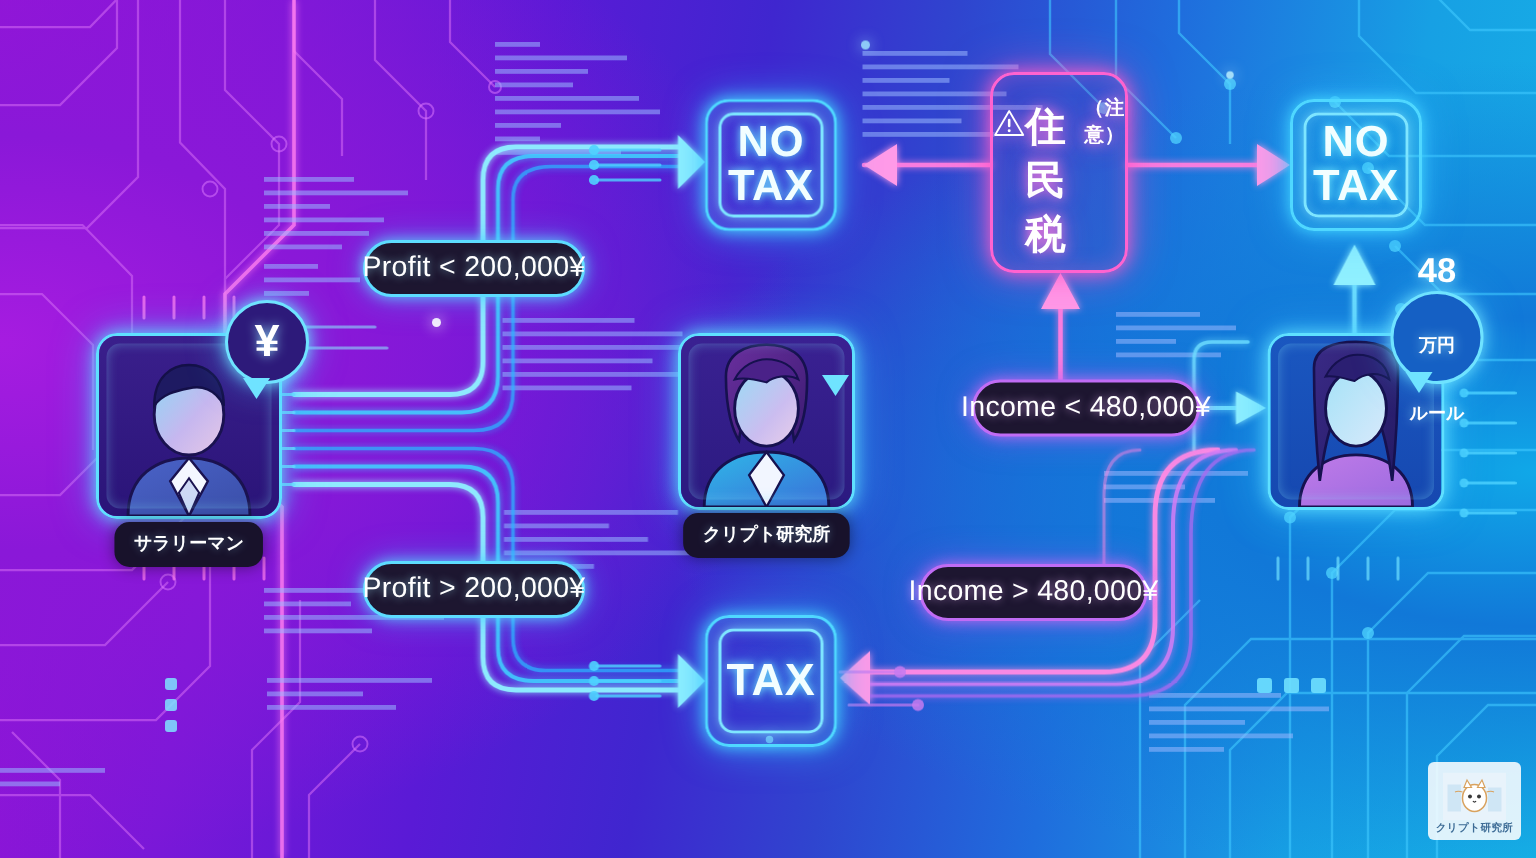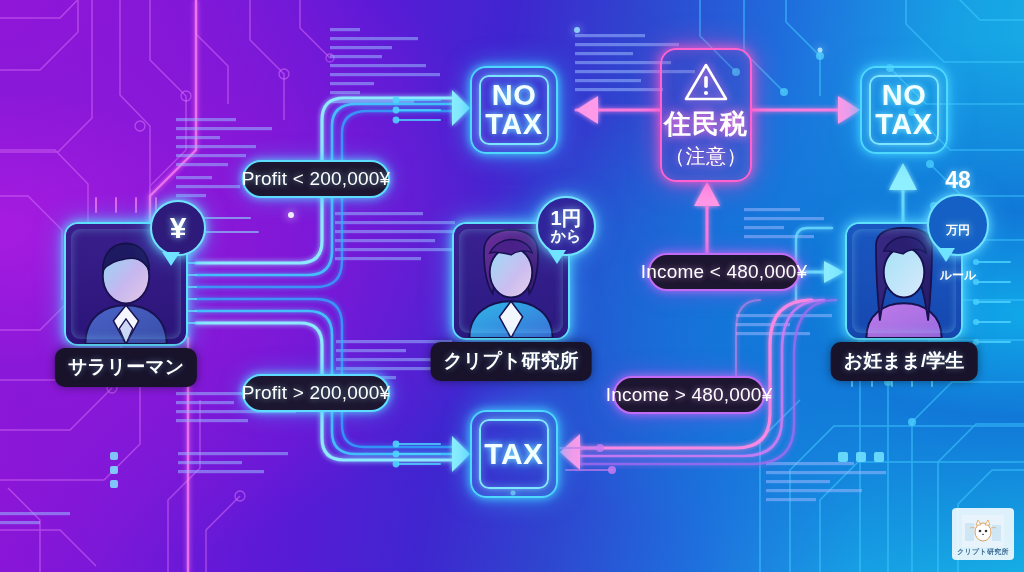--- a/index.html
+++ b/index.html
@@ -38,30 +38,30 @@
     border:2.5px solid #7fe6ff;
     box-shadow:0 0 9px rgba(120,230,255,.9), inset 0 0 9px rgba(120,230,255,.4);
   }
   .taxbox .lbl { position:relative; z-index:2; }
 
   .warnbox {
     border-radius:16px;
     border:2.5px solid #ff63d0;
     box-shadow:0 0 12px rgba(255,95,205,.9), 0 0 30px rgba(255,70,190,.55), inset 0 0 14px rgba(255,95,205,.3);
     background:rgba(120,40,170,.16);
-    display:flex; flex-direction:column; align-items:center; justify-content:flex-start;
+    display:flex; flex-direction:row; justify-content:flex-start;
     padding-top:12px;
   }
   .warn-jp {
     color:#fff; font-weight:700; font-size:27px; letter-spacing:1px;
     text-shadow:0 0 8px rgba(255,130,225,.95), 0 0 18px rgba(255,80,200,.7);
     margin-top:4px;
   }
   .warn-jp2 {
-    color:#fff; font-weight:400; font-size:20px; letter-spacing:0.5px;
+    color:#fff; font-weight:700; font-size:13px; letter-spacing:0.5px;
     text-shadow:0 0 8px rgba(255,130,225,.95), 0 0 18px rgba(255,80,200,.7);
     margin-top:1px;
   }
 
   
   .pill {
     position:absolute;
     display:flex; align-items:center; justify-content:center;
     border-radius:999px;
     background:#1d1630;
@@ -89,21 +89,21 @@
   }
   .avatar-frame-inner {
     position:absolute; inset:7px; border-radius:9px;
     border:2px solid #8aeaff;
     box-shadow:0 0 8px rgba(138,234,255,.8), inset 0 0 8px rgba(138,234,255,.3);
     overflow:hidden;
   }
   .name-tag {
     position:absolute; left:50%; transform:translateX(-50%);
     background:#18122b; border-radius:10px;
-    color:#fff; font-weight:700; font-size:19px; white-space:nowrap;
+    color:#fff; font-weight:700; font-size:12px; white-space:nowrap;
     padding:6px 13px 7px;
     box-shadow:0 0 10px rgba(0,0,0,.45);
     text-shadow:0 0 6px rgba(150,220,255,.45);
   }
 
   .bubble {
     position:absolute; border-radius:50%;
     border:2.5px solid #6fe3ff;
     box-shadow:0 0 10px rgba(111,227,255,.95), 0 0 24px rgba(70,200,255,.55);
     display:flex; flex-direction:column; align-items:center; justify-content:center;
@@ -561,24 +561,20 @@
         <rect width="118" height="118" fill="url(#bgB)"></rect>
         <path d="M16 118 C16 92 36 80 59 80 C82 80 102 92 102 118 Z" fill="url(#jkB)" stroke="#16114f" stroke-width="2"></path>
         <path d="M59 80 L47 96 L59 118 L71 96 Z" fill="#f2f6ff" stroke="#16114f" stroke-width="1.6"></path>
         <path d="M31 28 C31 12 45 6 59 6 C73 6 87 12 87 30 C87 54 82 66 78 72 C76 56 72 44 59 42 C46 44 42 56 40 72 C36 66 31 52 31 28 Z" fill="url(#hrB)" stroke="#16114f" stroke-width="1.8"></path>
         <ellipse cx="59" cy="50" rx="22" ry="26" fill="url(#skB)" stroke="#16114f" stroke-width="2"></ellipse>
         <path d="M37 30 C42 20 52 16 59 16 C68 16 78 20 81 30 C74 26 64 28 59 32 C52 30 44 28 37 30 Z" fill="#4a2188" stroke="#16114f" stroke-width="1.4"></path>
       </svg>
     </div>
     <div class="avatar-frame-inner" style="border:none; box-shadow:inset 0 0 8px rgba(138,234,255,.35);"></div>
     <div class="name-tag" style="top:120px;"><span>クリプト研究所</span></div>
-    <div class="bubble" style="left:84px; top:-26px; width:60px; height:60px; background:#30249a;">
-      <div class="b1" style="font-size:20px;">1円</div>
-      <div class="b2" style="font-size:15px;">から</div>
-    </div>
     <div class="bubble-tail" style="left:96px; top:28px; border-top:14px solid #6fe3ff;"></div>
   </div>
 
   <div class="avatar-card" style="left:845px; top:222px; width:118px; height:118px;">
     <div class="avatar-frame">
       <svg width="100%" height="100%" viewBox="0 0 118 118">
         <defs>
           <linearGradient id="bgC" x1="0" y1="0" x2="0" y2="1">
             <stop offset="0%" stop-color="#1a57c0"></stop>
               <stop offset="100%" stop-color="#1648b0"></stop>
@@ -597,21 +593,20 @@
           </linearGradient>
         </defs>
         <rect width="118" height="118" fill="url(#bgC)"></rect>
         <path d="M20 118 C20 94 38 82 59 82 C80 82 98 94 98 118 Z" fill="url(#shC)" stroke="#16114f" stroke-width="2"></path>
         <path d="M30 22 C30 8 44 4 59 4 C74 4 88 8 88 24 C88 56 86 80 84 100 C80 72 76 48 59 44 C42 48 38 72 34 100 C32 80 30 54 30 22 Z" fill="url(#hrC)" stroke="#16114f" stroke-width="1.8"></path>
         <ellipse cx="59" cy="50" rx="21" ry="26" fill="url(#skC)" stroke="#16114f" stroke-width="2"></ellipse>
         <path d="M38 28 C44 16 54 13 60 13 C70 13 80 18 82 30 C74 24 64 26 58 31 C50 29 44 27 38 28 Z" fill="#2b1f72" stroke="#16114f" stroke-width="1.4"></path>
       </svg>
     </div>
     <div class="avatar-frame-inner" style="border:none; box-shadow:inset 0 0 8px rgba(138,234,255,.35);"></div>
-    <div class="name-tag" style="top:120px;"><span>お妊まま/学生</span></div>
     <div class="bubble" style="left:82px; top:-28px; width:62px; height:62px; background:#1560c4;gap:32px;">
       <div class="b1" style="font-size:23px;">48</div>
       <div class="b2" style="font-size:12px;">万円</div>
       <div class="b3" style="font-size:12px;">ルール</div>
     </div>
     <div class="bubble-tail" style="left:92px; top:26px; border-top:14px solid #6fe3ff;"></div>
   </div>
 
   <div class="watermark" style="left:952px; top:508px; width:62px; height:52px;">
     <svg width="42" height="32" viewBox="0 0 42 32">

